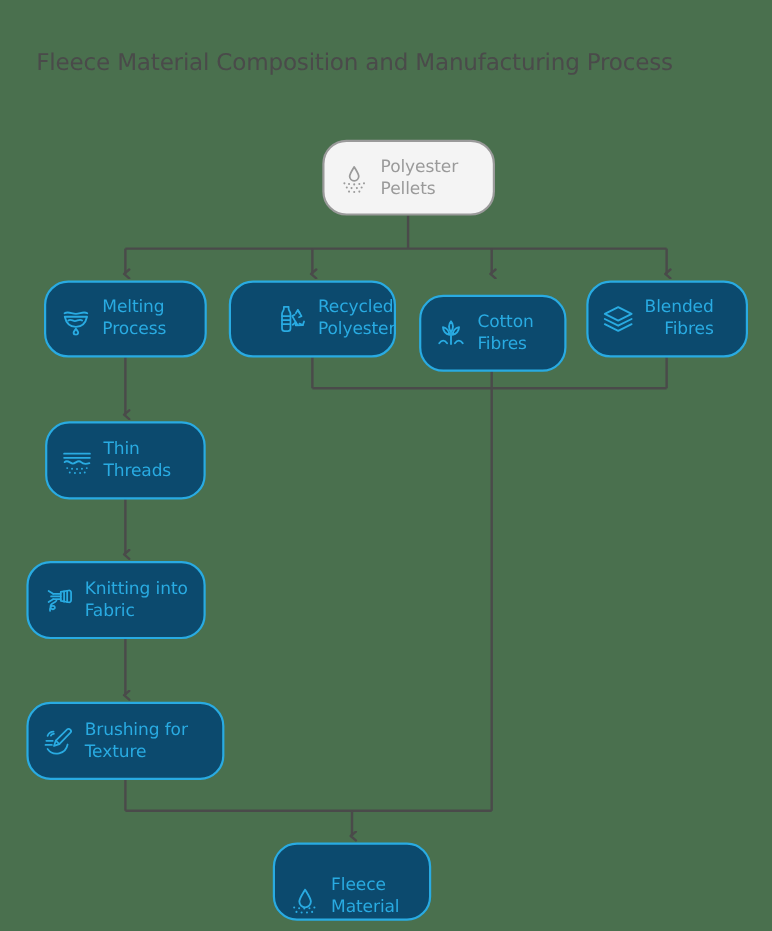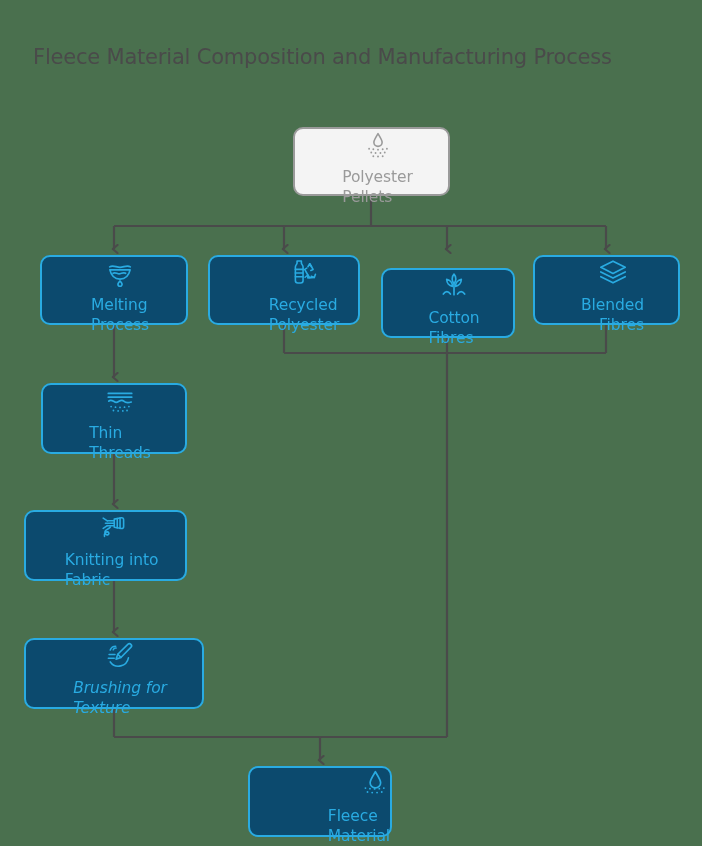--- a/index.html
+++ b/index.html
@@ -32,23 +32,23 @@
   #edges {
     position: absolute;
     left: 0;
     top: 0;
     width: 702px;
     height: 846px;
   }
   .node {
     position: absolute;
     box-sizing: border-box;
-    border-radius: 10px;
+    border-radius: 22px;
     display: flex;
-    flex-direction: column;
+    flex-direction: row;
     align-items: center;
     justify-content: flex-start;
     padding-left: 12px;
     gap: 9px;
   }
   .node.blue {
     background: #0c4a6e;
     border: 2.5px solid #29abe2;
   }
   .node.gray {
@@ -225,21 +225,21 @@
         <path d="M18.4 14.6 L11 14.6"></path>
         <path d="M11 9.4 L6.6 6.6"></path>
         <path d="M11 14.6 L6.6 17.4"></path>
         <path d="M14.2 16 c-1.6 2.6 -4.6 2.2 -5.6 4.6 c-1 2.4 1.6 4.6 3.4 3.4 c1.6 -1 0.4 -3 -1.4 -2.8 c-2.2 0.2 -3 2.6 -2.6 4.8"></path>
       </svg>
     </span>
     <span class="lbl">Knitting into
 Fabric</span>
   </div>
 
-  <div class="node blue" style="left:24px;top:638px;width:180px;height:71px;font-style:italic;">
+  <div class="node blue" style="left:24px;top:638px;width:180px;height:71px;">
     <span class="ico">
       <svg viewBox="0 0 32 32" width="30" height="30" fill="none" stroke="#29abe2" stroke-width="1.7" stroke-linecap="round" stroke-linejoin="round">
         <path d="M27.6 4.6 c1 1 1 2.2 0.2 3 L17 18.6 l-3.4 -3.4 L24.6 4.4 c0.8 -0.8 2 -0.8 3 0.2 Z"></path>
         <path d="M13.6 15.2 l-1.8 5.2 l5.2 -1.8"></path>
         <path d="M11.4 6.6 a6.2 6.2 0 0 0 -5.8 4"></path>
         <path d="M8.8 10.4 a3 3 0 0 1 3 -1.8"></path>
         <path d="M4.4 15.4 h6.2"></path>
         <path d="M3.6 19.4 h6.2"></path>
         <path d="M5.6 23.4 c2.6 3.6 7 5.2 11.2 4.2 c4.2 -1 7.4 -4.4 8.2 -8.6"></path>
       </svg>

